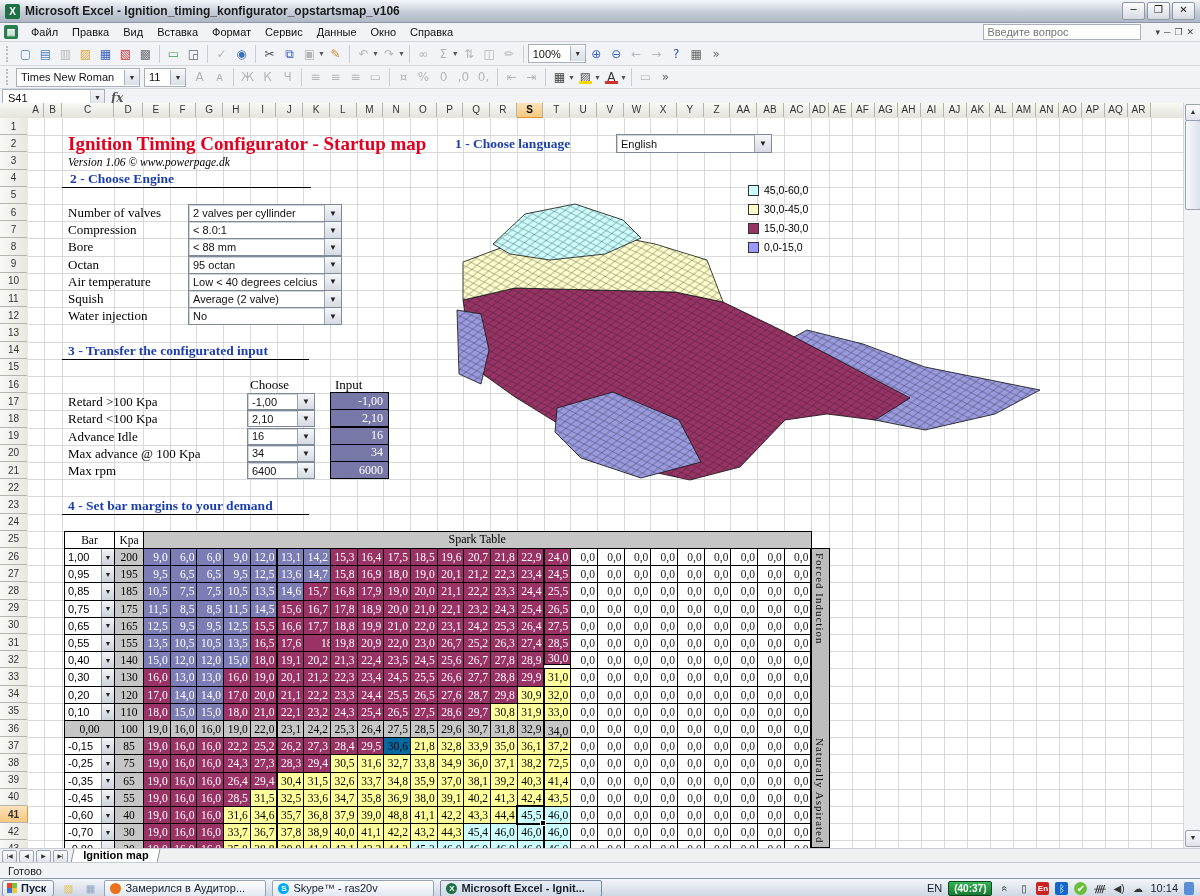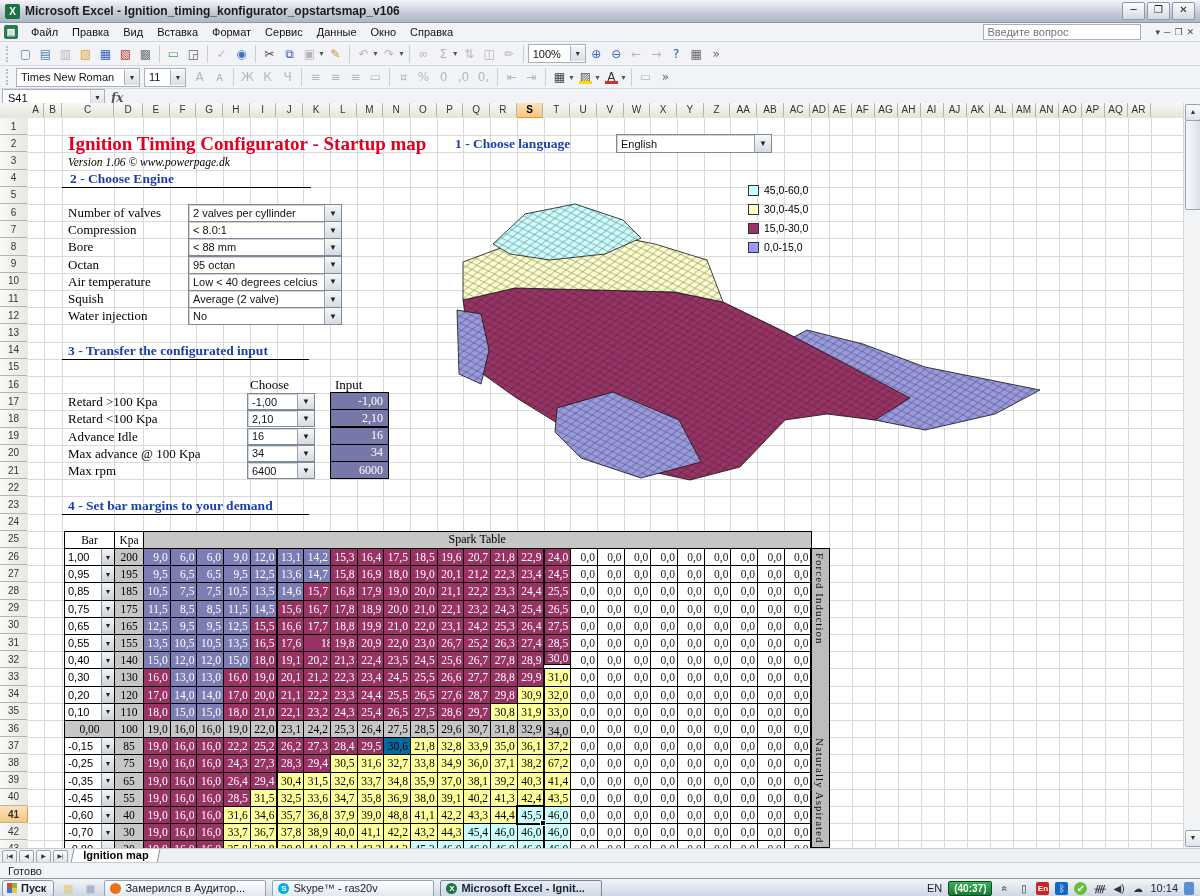--- a/index.html
+++ b/index.html
@@ -867,21 +867,21 @@
           <div class="cell" style="left:248.5px;top:636.4px;width:27.7px;height:18.2px;background:#993366;color:#fff">28,3</div>
           <div class="cell" style="left:275.2px;top:636.4px;width:27.7px;height:18.2px;background:#993366;color:#fff">29,4</div>
           <div class="cell" style="left:301.9px;top:636.4px;width:27.7px;height:18.2px;background:#ffff9c;color:#000">30,5</div>
           <div class="cell" style="left:328.6px;top:636.4px;width:27.7px;height:18.2px;background:#ffff9c;color:#000">31,6</div>
           <div class="cell" style="left:355.3px;top:636.4px;width:27.7px;height:18.2px;background:#ffff9c;color:#000">32,7</div>
           <div class="cell" style="left:382.0px;top:636.4px;width:27.7px;height:18.2px;background:#ffff9c;color:#000">33,8</div>
           <div class="cell" style="left:408.7px;top:636.4px;width:27.7px;height:18.2px;background:#ffff9c;color:#000">34,9</div>
           <div class="cell" style="left:435.4px;top:636.4px;width:27.7px;height:18.2px;background:#ffff9c;color:#000">36,0</div>
           <div class="cell" style="left:462.1px;top:636.4px;width:27.7px;height:18.2px;background:#ffff9c;color:#000">37,1</div>
           <div class="cell" style="left:488.8px;top:636.4px;width:27.7px;height:18.2px;background:#ffff9c;color:#000">38,2</div>
-          <div class="cell" style="left:515.5px;top:636.4px;width:27.7px;height:18.2px;background:#ffff9c;color:#000">67,2</div>
+          <div class="cell" style="left:515.5px;top:636.4px;width:27.7px;height:18.2px;background:#ffff9c;color:#000">72,5</div>
           <div class="cell" style="left:542.2px;top:636.4px;width:27.7px;height:18.2px;background:#fff;color:#222">0,0</div>
           <div class="cell" style="left:568.9px;top:636.4px;width:27.7px;height:18.2px;background:#fff;color:#222">0,0</div>
           <div class="cell" style="left:595.6px;top:636.4px;width:27.7px;height:18.2px;background:#fff;color:#222">0,0</div>
           <div class="cell" style="left:622.3px;top:636.4px;width:27.7px;height:18.2px;background:#fff;color:#222">0,0</div>
           <div class="cell" style="left:649.0px;top:636.4px;width:27.7px;height:18.2px;background:#fff;color:#222">0,0</div>
           <div class="cell" style="left:675.7px;top:636.4px;width:27.7px;height:18.2px;background:#fff;color:#222">0,0</div>
           <div class="cell" style="left:702.4px;top:636.4px;width:27.7px;height:18.2px;background:#fff;color:#222">0,0</div>
           <div class="cell" style="left:729.1px;top:636.4px;width:27.7px;height:18.2px;background:#fff;color:#222">0,0</div>
           <div class="cell" style="left:755.8px;top:636.4px;width:27.7px;height:18.2px;background:#fff;color:#222">0,0</div>
           <div class="barcell" style="left:36px;top:653.6px;width:51px;height:18.2px">-0,35<span class="arr">▼</span></div>

